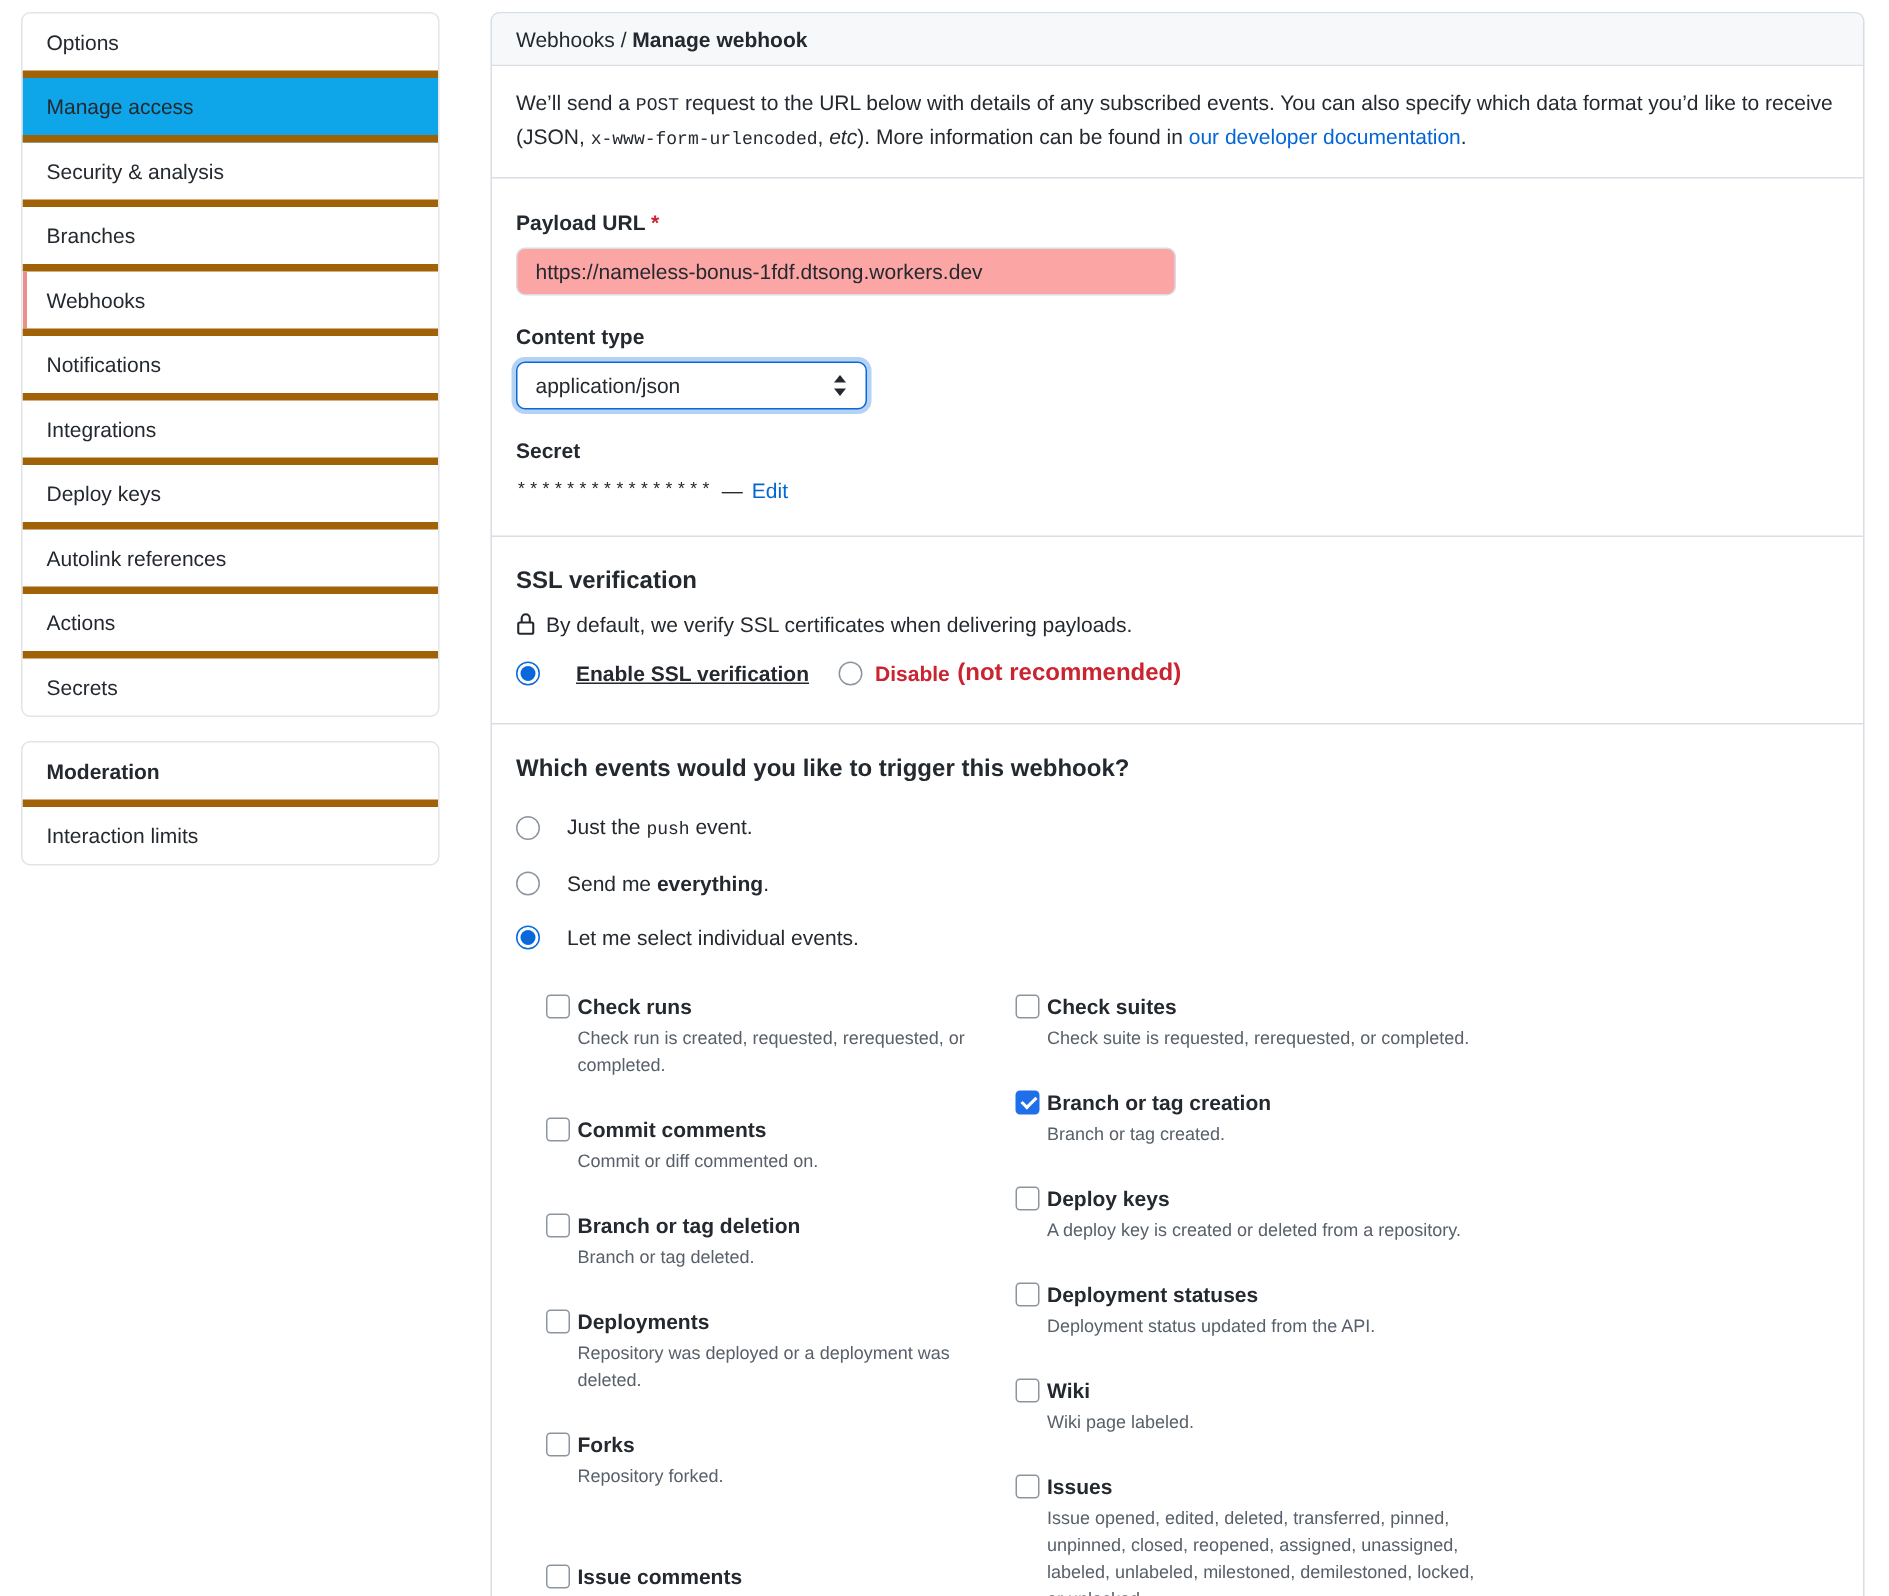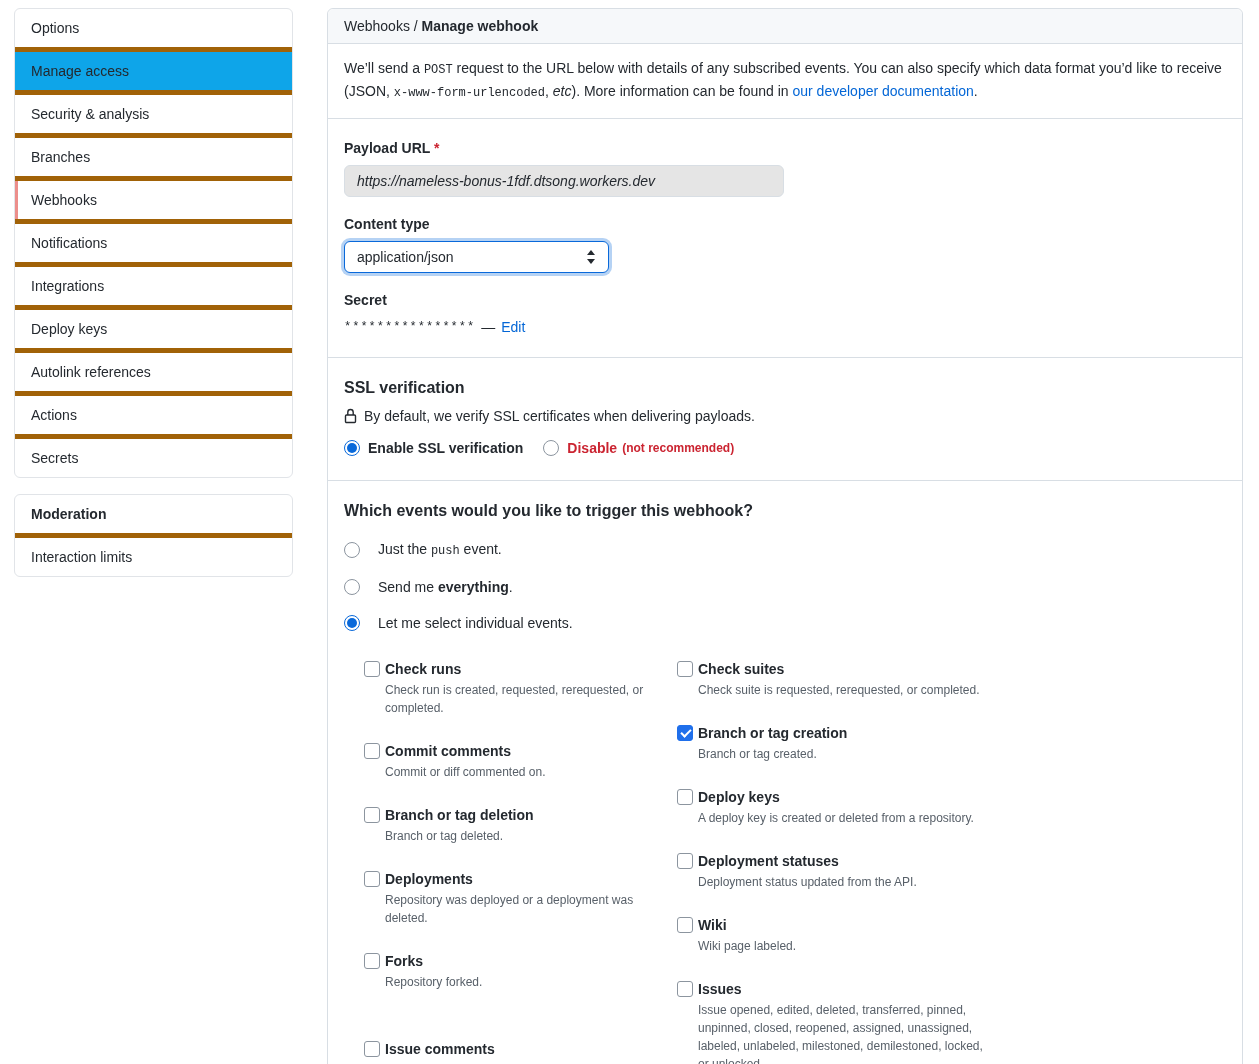--- a/index.html
+++ b/index.html
@@ -43,28 +43,28 @@
   .section { padding:14px 16px; border-bottom:1px solid #d8dee4; }
   .section:last-child { border-bottom:none; }
   .intro { line-height:21px; }
   .intro .code { font-family:"Liberation Mono","DejaVu Sans Mono",monospace; font-size:12px; }
   .intro .it { font-style:italic; }
 
   .field-label { font-weight:bold; margin-bottom:7px; line-height:20px; }
   .req { color:#cb2431; }
   .text-input {
     width:440px; height:32px; padding:5px 12px;
-    border:1px solid #d8dee4; border-radius:6px; background:#e5e5e5;
+    border:1px solid #d8dee4; border-radius:6px; background:#fca5a5;
     font-family:"Liberation Sans",sans-serif; font-size:14px; color:#24292f;
-    outline:none; display:block;font-style:italic;
+    outline:none; display:block;
   }
   .field-gap { margin-top:17px; }
 
   .select-box {
-    width:265px; height:32px; padding:5px 12px;
+    width:234px; height:32px; padding:5px 12px;
     border:1px solid #0969da; border-radius:6px; background:#fff;
     box-shadow:0 0 0 3px rgba(9,105,218,0.3);
     display:flex; align-items:center; justify-content:space-between;
     cursor:pointer;
   }
   .secret-row { display:flex; align-items:center; gap:6px; line-height:20px; }
   .secret-mask { font-family:"Liberation Mono","DejaVu Sans Mono",monospace; font-size:12px; letter-spacing:1px; }
 
   .sub-heading { font-weight:bold; font-size:16px; line-height:24px; margin-bottom:6px; }
   .icon-note { display:flex; align-items:center; gap:7px; line-height:20px; margin-bottom:14px;text-align:right; }
@@ -75,21 +75,21 @@
   }
   .radio.selected { border-color:#0969da; }
   .radio.selected::after {
     content:""; display:block; width:10px; height:10px; border-radius:50%;
     background:#0969da; margin:2px;
   }
   .radio-row { display:flex; align-items:center; gap:18px; margin-bottom:16px; line-height:20px; }
   .ssl-radios { display:flex; align-items:center; margin-top:4px; margin-bottom:6px; }
   .ssl-radios .bold { font-weight:bold; }
   .danger { color:#cb2431;font-weight:bold; }
-  .danger-note { font-size:12px; }
+  .danger-note { font-size:16px; }
   .gap-20 { margin-left:20px; }
 
   .checkbox {
     width:16px; height:16px; flex:none; border-radius:3px;
     border:1px solid #8c959f; background:#fff; display:inline-block;
     margin-top:2px; cursor:pointer;
   }
   .checkbox.checked { background:#1f6feb; border-color:#1f6feb; }
   .checkbox.checked::after {
     content:""; display:block; width:4px; height:8px;
@@ -169,21 +169,21 @@
         <div class="sub-heading">SSL verification</div>
         <div class="icon-note">
           <svg width="13" height="16" viewBox="0 0 13 16">
             <rect x="1.5" y="7" width="10" height="7.5" rx="1" fill="none" stroke="#24292f" stroke-width="1.4"></rect>
             <path d="M3.8 7 V4.2 a2.7 2.7 0 0 1 5.4 0 V7" fill="none" stroke="#24292f" stroke-width="1.4"></path>
           </svg>
           <span>By default, we verify SSL certificates when delivering payloads.</span>
         </div>
         <div class="ssl-radios">
           <span class="radio selected"></span>
-          <span class="bold" style="margin-left:8px;">Enable SSL verification</span>
+          <span class="bold" style="margin-left:24px;text-decoration:underline;">Enable SSL verification</span>
           <span class="radio gap-20"></span>
           <span class="danger" style="margin-left:8px;">Disable</span>
           <span class="danger danger-note" style="margin-left:5px;">(not recommended)</span>
         </div>
       </div>
 
       <div class="section" style="padding-top:18px;">
         <div class="sub-heading" style="margin-bottom:16px;">Which events would you like to trigger this webhook?</div>
 
         <div class="radio-row">

